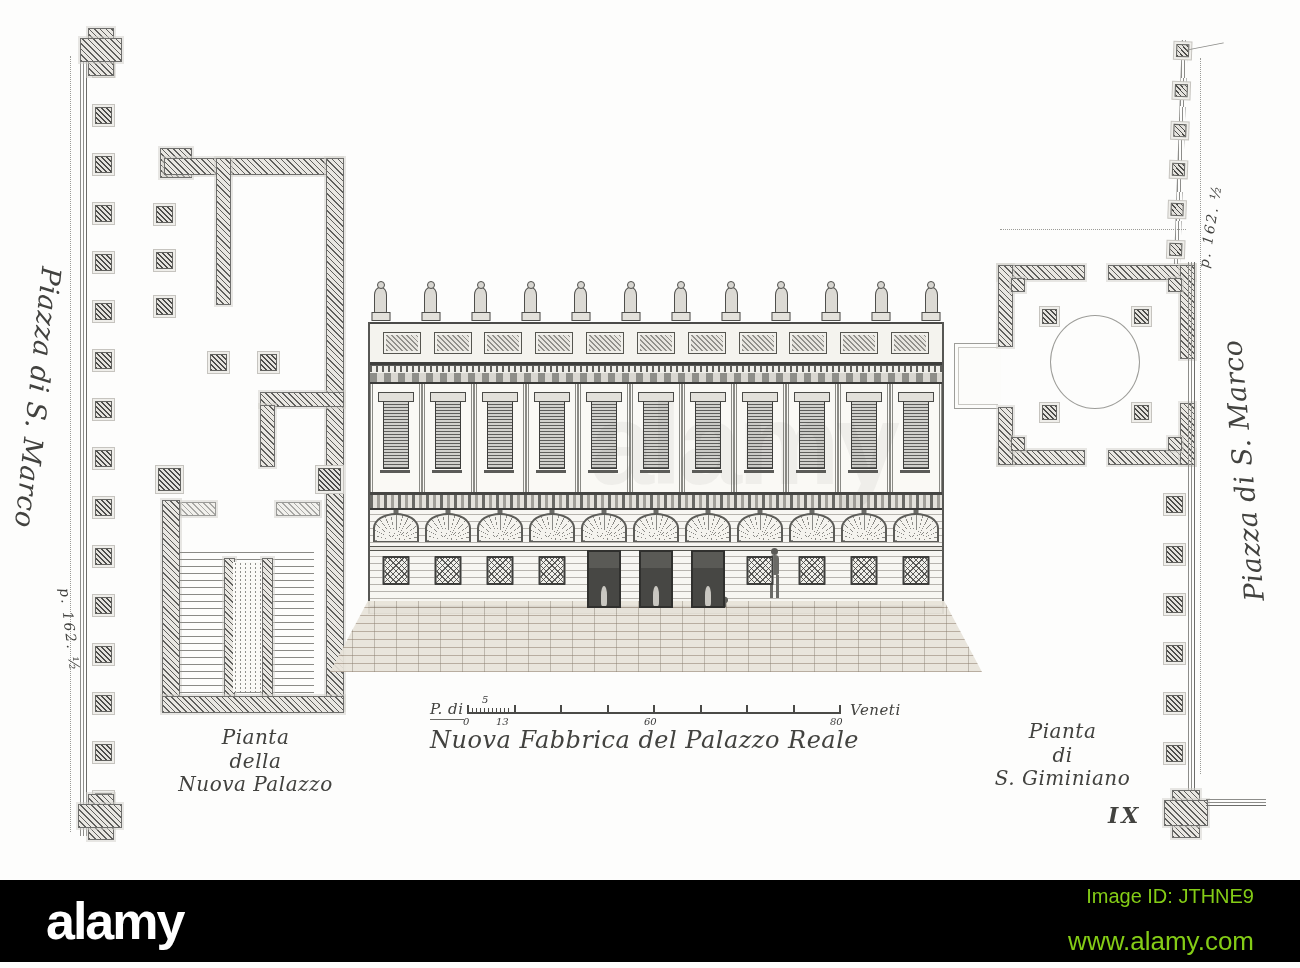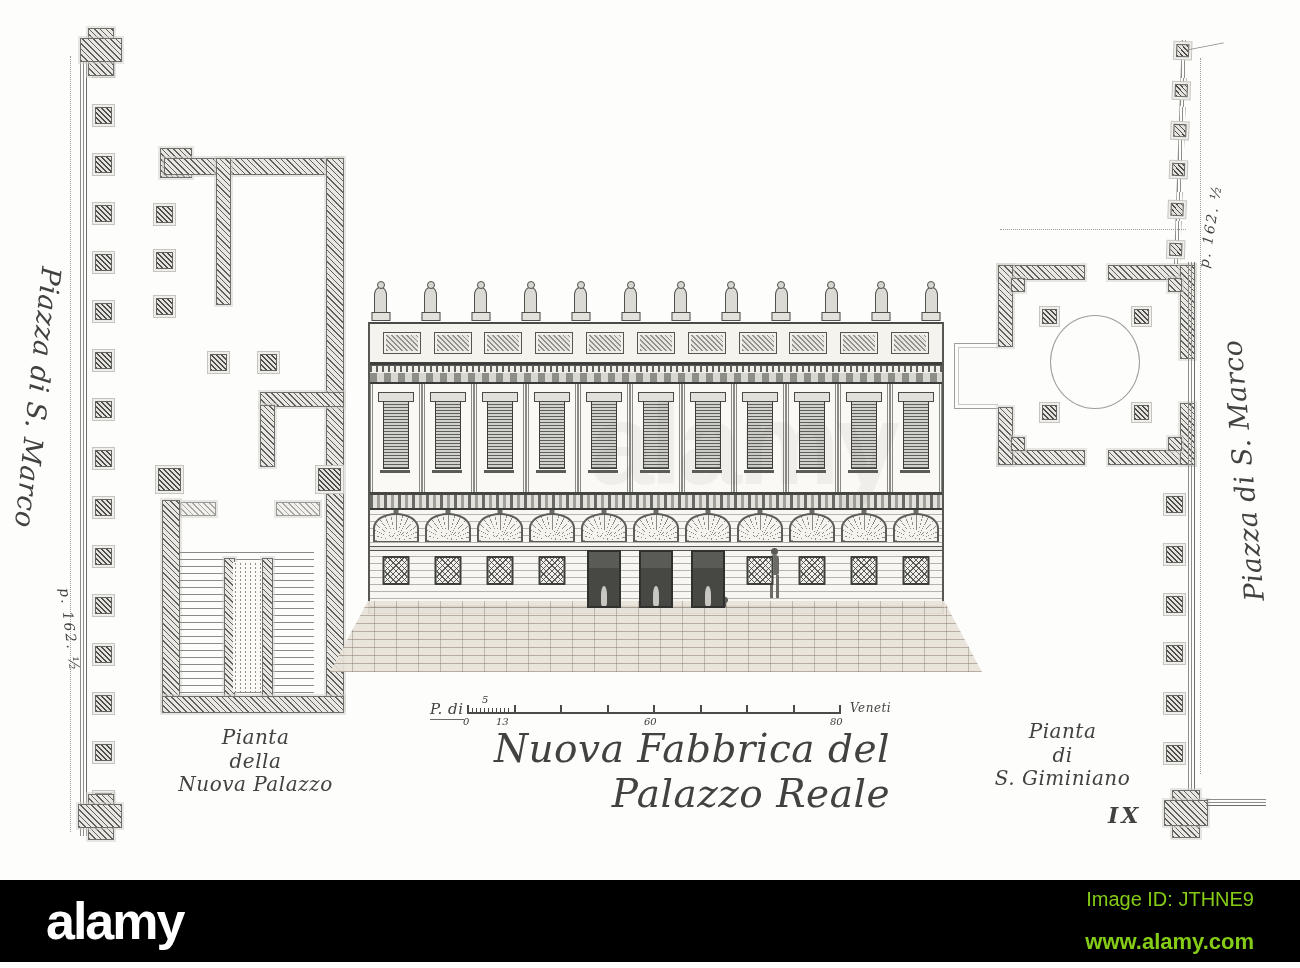--- a/index.html
+++ b/index.html
@@ -26,21 +26,21 @@
   .doth{position:absolute;height:0;border-top:1px dotted #9c9c98;}
   .treads{position:absolute;background:repeating-linear-gradient(180deg,#8a8a86 0 1px,transparent 1px 7px);}
   .dots{position:absolute;background-image:radial-gradient(circle,#8f8f8b .7px,transparent 1px);background-size:5px 4px;}
   .circle{position:absolute;border:1px solid #9d9d99;border-radius:50%;}
   .chancel{position:absolute;border:1px solid #9d9d99;border-right:none;background:#fcfcfa;}
   .chancel::before{content:'';position:absolute;inset:3px;border:1px solid #c9c8c3;border-right:none;}
   
   .script{position:absolute;font-family:"DejaVu Serif",serif;font-style:italic;color:#42423f;letter-spacing:.5px;}
   .vtext{text-align:center;}
   .note{font-size:14px;text-align:center;letter-spacing:2px;}
-  .cap-center{font-size:39px;text-align:right;}
+  .cap-center{font-size:24px;text-align:left;}
   .cap-block{text-align:center;font-size:20px;line-height:1.18;}
   .plate{font-size:22px;letter-spacing:3px;font-weight:bold;}
   
   .facade{position:absolute;}
   .statue-row{height:40px;display:flex;justify-content:space-between;align-items:flex-end;padding:0 6px;}
   .statue{position:relative;width:11px;height:25px;margin-bottom:8px;background:#dcdad4;border:1px solid #4f4f4c;
           border-radius:45% 45% 15% 15%/30% 30% 10% 10%;}
   .statue::before{content:'';position:absolute;top:-7px;left:50%;transform:translateX(-50%);
           width:6px;height:6px;border-radius:50%;background:#d7d5d0;border:1px solid #4f4f4c;}
   .statue::after{content:'';position:absolute;bottom:-8px;left:50%;transform:translateX(-50%);
@@ -99,31 +99,31 @@
      background:linear-gradient(90deg,#5f5f5b 0 2px,transparent 2px 5px,#5f5f5b 5px 7px,transparent 7px 10px,#5f5f5b 10px 12px);}
   
   .scalebar{position:absolute;height:30px;font-style:italic;}
   .sb-line{position:absolute;left:38px;width:372px;top:12px;border-top:2px solid #4a4a47;}
   .sb-ticks{position:absolute;left:37px;width:374px;top:5px;height:9px;display:flex;justify-content:space-between;}
   .tick{width:2px;height:9px;background:#4a4a47;}
   .sb-sub{position:absolute;left:38px;width:42px;top:8px;height:6px;
      background:repeating-linear-gradient(90deg,#4a4a47 0 1px,transparent 1px 4px);}
   .sb-lbl{position:absolute;font-size:10px;}
   .sb-prefix{position:absolute;left:0;top:0;font-size:15px;border-bottom:1px solid #6a6a66;padding-bottom:1px;}
-  .sb-suffix{position:absolute;left:420px;top:1px;font-size:12px;}
+  .sb-suffix{position:absolute;left:420px;top:1px;font-size:15px;}
   
   .watermark{position:absolute;font-family:"Liberation Sans",sans-serif;font-weight:bold;
      font-size:115px;letter-spacing:-4px;color:rgba(100,100,100,.07);pointer-events:none;}
   .footer{position:absolute;left:0;top:880px;width:1300px;height:82px;background:#000;
      display:flex;align-items:center;justify-content:space-between;box-sizing:border-box;padding:0 46px;
      font-family:"Liberation Sans",sans-serif;}
   .alamy-logo{color:#fff;font-weight:700;font-size:52px;letter-spacing:-2px;}
   .footer-right{text-align:right;color:#84cc16;line-height:1.25;}
   .fid{font-size:20px;}
-  .furl{font-size:22px;font-weight:700;margin-top:16px;}
+  .furl{font-size:26px;font-weight:400;margin-top:16px;}
 </style>
 </head>
 <body>
 
 <div class="sheet">
 
   <div class="dotv" style="left:70px;top:56px;height:776px"></div>
   <div class="wall3v" style="left:80px;top:50px;height:786px"></div>
   <div class="pier-col" style="left:95px;top:58px;height:752px;width:17px">
     <div class="pier"></div>

